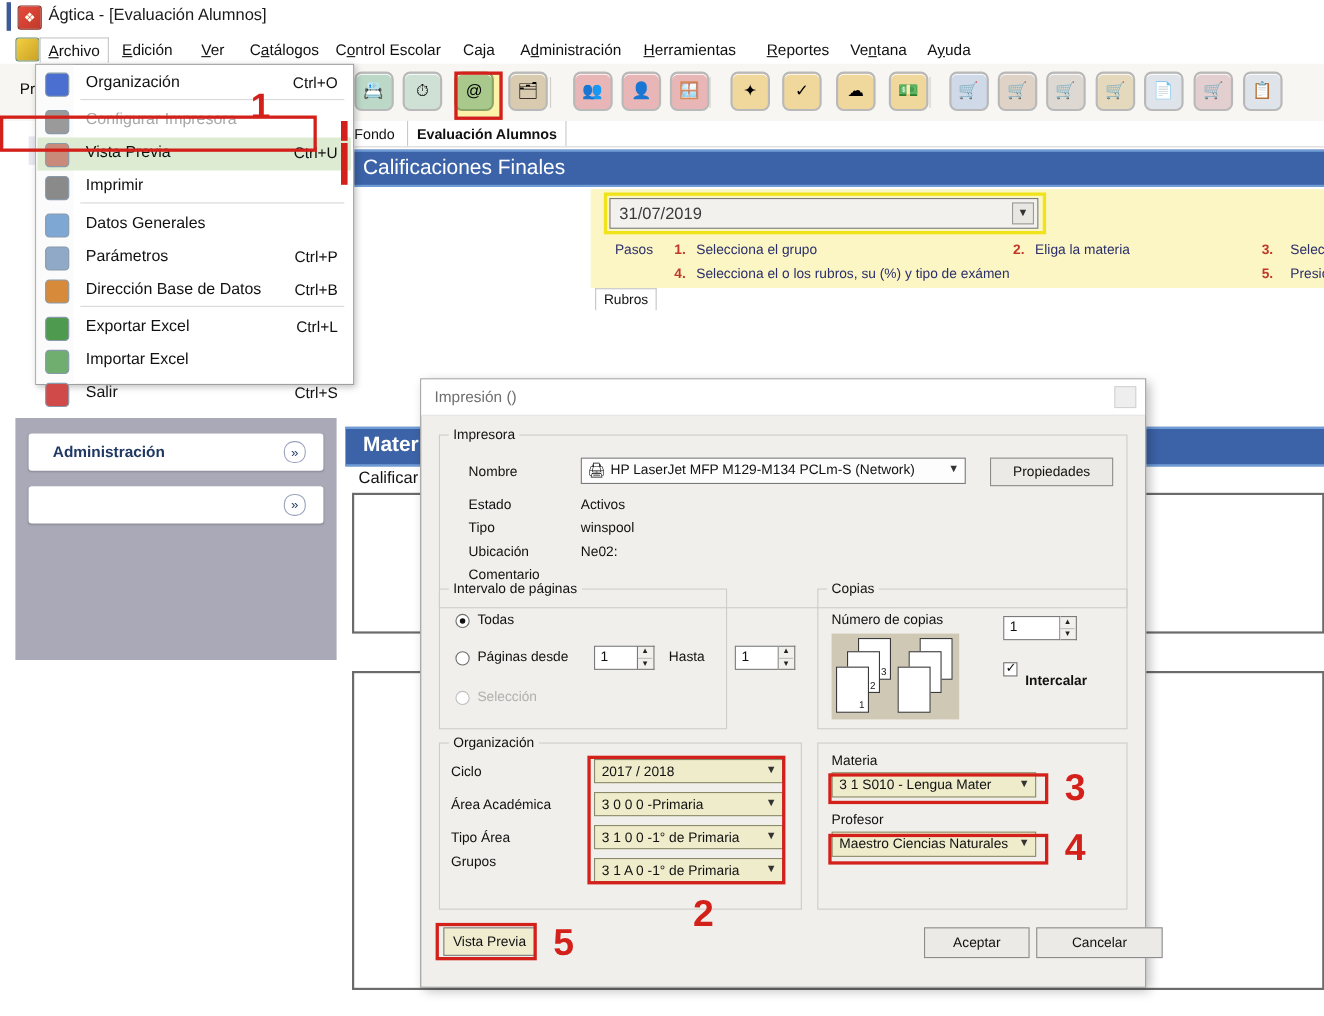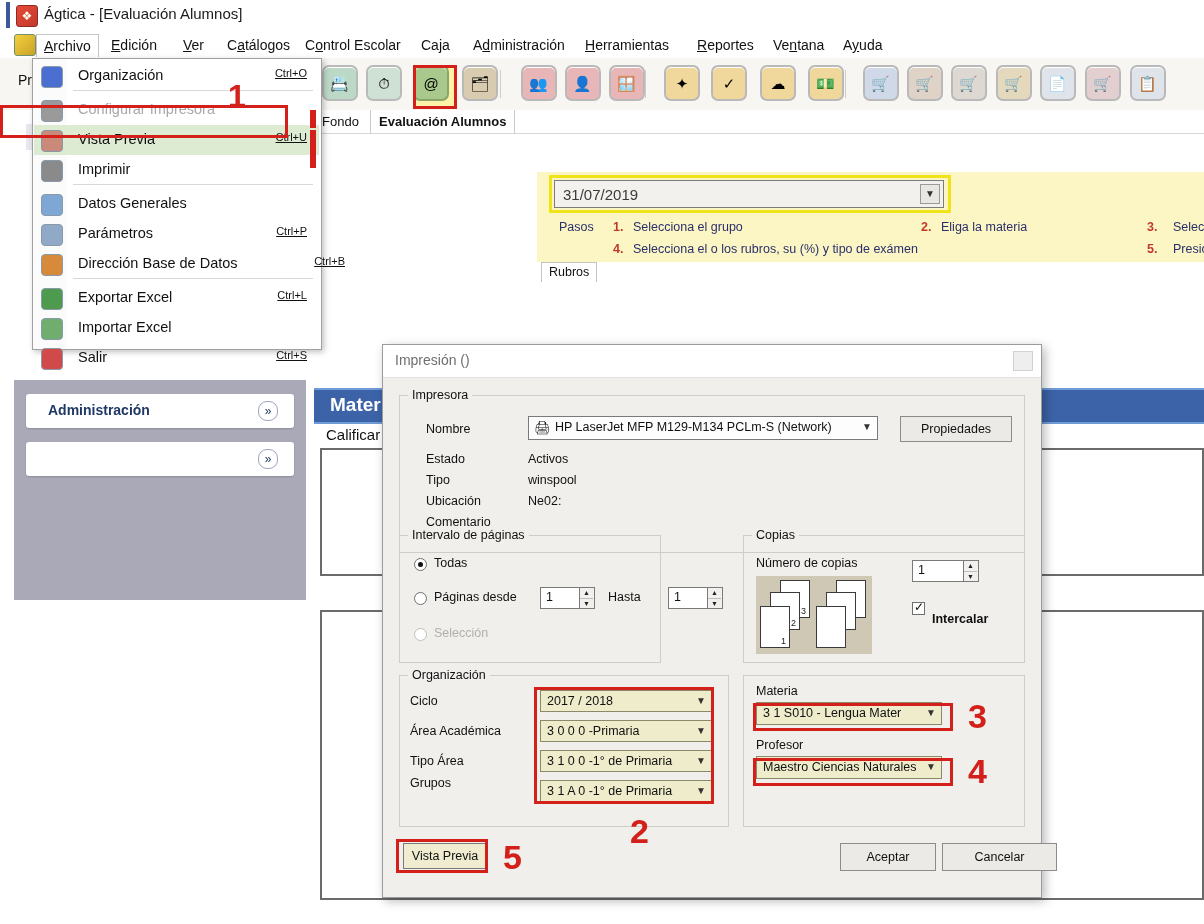--- a/index.html
+++ b/index.html
@@ -97,21 +97,21 @@
   #lower-box2{position:absolute;left:8px;top:500px;width:884px;height:290px;border:2px solid #6b6b6b;background:#fff;box-sizing:border-box;}
   #lower-box2 .m{position:absolute;left:60px;top:14px;font-size:15px;color:#111;}
 
   
   #archivo-menu{left:32px;top:58px;width:288px;height:290px;background:#ffffff;
      border:1px solid #a0a0a0;box-shadow:2px 2px 6px rgba(0,0,0,.25);z-index:40;}
   #archivo-menu .gutter{position:absolute;left:0;top:0;width:34px;height:100%;background:#fbfbfb;}
   .mi{position:absolute;left:1px;width:285px;height:30px;}
   .mi .ico{position:absolute;left:7px;top:5px;width:20px;height:20px;border-radius:4px;border:1px solid #8899aa;}
   .mi .lab{position:absolute;left:44px;top:6px;font-size:14.5px;color:#111;}
-  .mi .acc{position:absolute;right:12px;top:6px;font-size:11px;color:#111;text-decoration:underline;}
+  .mi .acc{position:absolute;right:12px;top:6px;font-size:14px;color:#111;}
   .mi.disabled .lab{color:#a8a8a8;}
   .msep{position:absolute;left:40px;width:240px;height:1px;background:#d8d8d8;}
   #mi-vista{background:#dcebd2;}
   #mi-vista-hl{position:absolute;left:0px;top:105px;width:288px;height:33px;border:3px solid #d3201a;box-sizing:border-box;z-index:45;}
   #num1{position:absolute;left:228px;top:78px;font-size:32px;font-weight:bold;color:#d3201a;z-index:46;}
 
   
   #print-dialog{left:382px;top:344px;width:658px;height:552px;background:#f0efeb;
      border:1px solid #9b9b9b;box-shadow:3px 3px 10px rgba(0,0,0,.28);z-index:60;}
   #dlg-title{position:absolute;left:0;top:0;width:100%;height:32px;background:#ffffff;border-bottom:1px solid #e2e2e2;}
@@ -256,20 +256,23 @@
   </div>
 </div>
 
 <div id="main" class="abs">
   <div class="tabstrip">
     <div class="tab" style="left:2px;">Fondo</div>
     <div class="tab active" style="left:58px;">Evaluación Alumnos</div>
     <div class="tabrule"></div>
   </div>
 
+  <div id="blue-header">
+    <div class="t">Calificaciones Finales</div>
+  </div>
 
   <div id="yellow-panel">
     <div id="date-field">
       <div class="val">31/07/2019</div>
       <div class="arrow">▼</div>
     </div>
     <div id="date-highlight"></div>
 
     <div class="steps-lbl" style="left:22px;top:48px;">Pasos</div>
 
@@ -330,21 +333,21 @@
       <div class="msep" style="top: 125px;"></div>
       <div class="mi" style="top: 130px;">
         <div class="ico" style="background: rgb(127, 167, 212);"></div>
         <div class="lab">Datos Generales</div>
       </div>
       <div class="mi" style="top: 160px;">
         <div class="ico" style="background: rgb(143, 169, 198);"></div>
         <div class="lab">Parámetros</div>
         <div class="acc">Ctrl+P</div>
       </div>
-      <div class="mi" style="top: 190px; padding-left: 38px;">
+      <div class="mi" style="top: 190px;">
         <div class="ico" style="background: rgb(214, 138, 58);"></div>
         <div class="lab">Dirección Base de Datos</div>
         <div class="acc">Ctrl+B</div>
       </div>
       <div class="msep" style="top: 219px;"></div>
       <div class="mi" style="top: 224px;">
         <div class="ico" style="background: rgb(78, 154, 78);"></div>
         <div class="lab">Exportar Excel</div>
         <div class="acc">Ctrl+L</div>
       </div>

